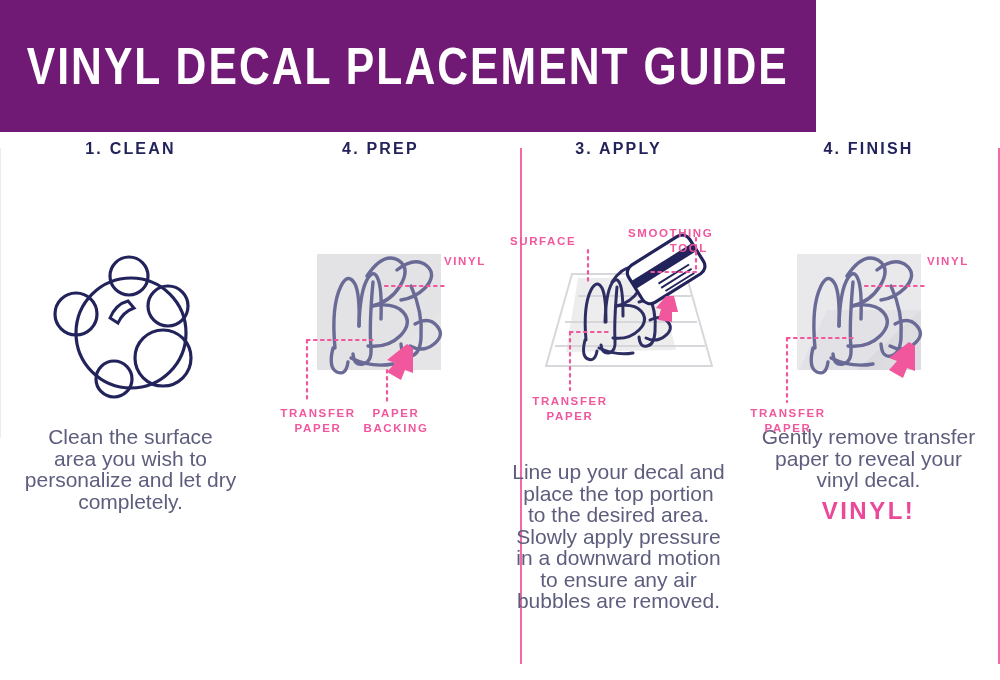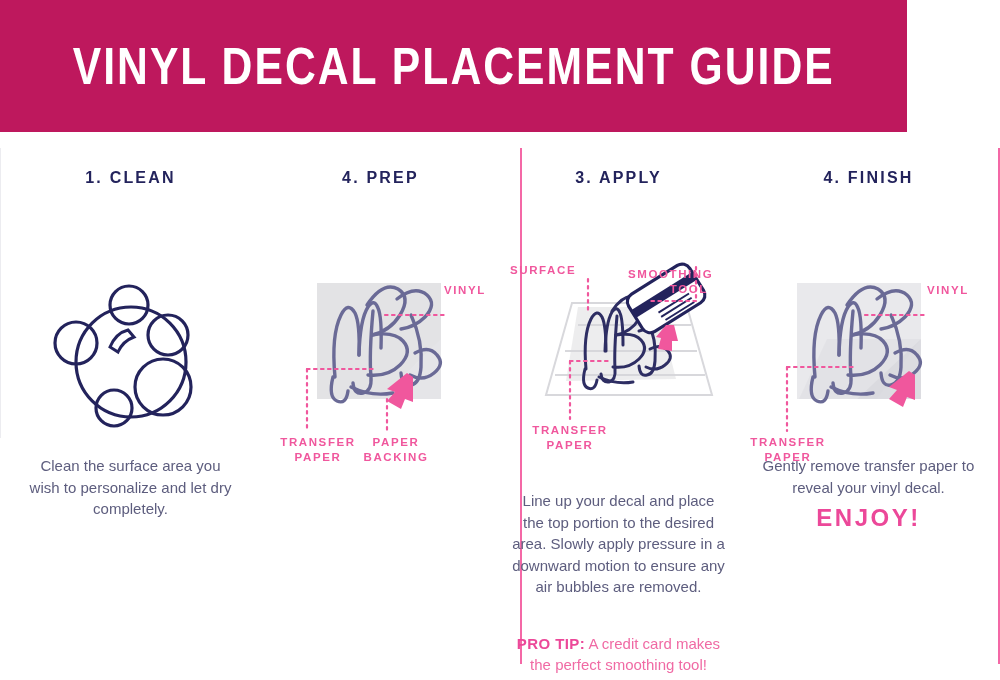--- a/index.html
+++ b/index.html
@@ -5,22 +5,22 @@
   html,body{margin:0;padding:0;}
   body{
     width:1000px;height:680px;
     background:#ffffff;
     font-family:"Liberation Sans", sans-serif;
     overflow:hidden;
     position:relative;
   }
   
   .header{
-    position:absolute;left:0;top:0;width:907px;height:132px;
-    background:#be185d;
+    position:absolute;left:0;top:0;width:816px;height:132px;
+    background:#701a75;
     display:flex;align-items:center;justify-content:center;
   }
   .header-title{
     color:#ffffff;
     font-family:"Liberation Sans Narrow","Liberation Sans",sans-serif;
     font-size:52px;
     font-weight:bold;
     letter-spacing:2.5px;
     transform:scaleX(0.82);
     transform-origin:center;
@@ -45,37 +45,37 @@
   .divider{
     position:absolute;top:16px;width:2px;height:516px;background:#f468a6;
   }
   .divider-faint{
     position:absolute;top:16px;left:0;width:1px;height:290px;background:#ececf0;
   }
   .d1{left:259px;}
   .d2{left:498px;}
 
   .step-title{
-    margin-top:37px;
+    margin-top:8px;
     color:#23235c;
     font-size:16px;
     font-weight:bold;
     letter-spacing:2.2px;
     text-align:center;
   }
   .illus{
     position:relative;
     width:100%;
     height:272px;
   }
   .illus svg{position:absolute;left:0;top:0;}
 
   .body-text{
     color:#5d5d7e;
-    font-size:15px;
+    font-size:21px;
     line-height:21.5px;
     text-align:center;
     font-weight:300;
   }
   .bt-1{width:212px;margin-top:-4px;}
   .bt-2{width:212px;margin-top:-4px;}
   .bt-3{width:213px;margin-top:-1px;text-align:center;}
   .bt-4{width:214px;margin-top:-4px;}
 
   .protip{
@@ -221,27 +221,26 @@
 
         <g stroke="#f0579d" stroke-width="2.2" stroke-dasharray="2.6 4.4" stroke-linecap="round" fill="none">
           <path d="M88 76 V110"></path>
           <path d="M196 64 V98"></path>
           <path d="M196 98 H150"></path>
           <path d="M70 158 H110"></path>
           <path d="M70 158 V216"></path>
         </g>
       </svg>
       <div class="lbl" style="left:10px;top:60px;">SURFACE</div>
-      <div class="lbl" style="left:128px;top:64px;text-align:right;width:80px;">SMOOTHING
+      <div class="lbl" style="left:128px;top:52px;text-align:right;width:80px;">SMOOTHING
 TOOL</div>
       <div class="lbl" style="left:30px;top:220px;text-align:center;width:80px;">TRANSFER
 PAPER</div>
     </div>
     <div class="body-text bt-3">Line up your decal and place the top portion to the desired area. Slowly apply pressure in a downward motion to ensure any air bubbles are removed.</div>
-    <div class="protip"><b>PRO TIP:</b><span> A credit card makes the perfect smoothing tool!</span></div>
   </div>
 
   <div class="col col-4">
 
     <div class="step-title">4. FINISH</div>
     <div class="illus">
       <svg width="263" height="272" viewBox="0 0 263 272" xmlns="http://www.w3.org/2000/svg">
 
         <rect x="60" y="96" width="124" height="116" fill="#e9e9ec"></rect>
 
@@ -267,16 +266,16 @@
           <path d="M128 128 H190"></path>
           <path d="M50 180 H116"></path>
           <path d="M50 180 V244"></path>
         </g>
       </svg>
       <div class="lbl" style="left:190px;top:96px;">VINYL</div>
       <div class="lbl" style="left:12px;top:248px;text-align:center;width:78px;">TRANSFER
 PAPER</div>
     </div>
     <div class="body-text bt-4">Gently remove transfer paper to reveal your vinyl decal.</div>
-    <div class="enjoy">ENJOY!</div>
+    <div class="enjoy">VINYL!</div>
   </div>
 
 </div>
 
 </body></html>

